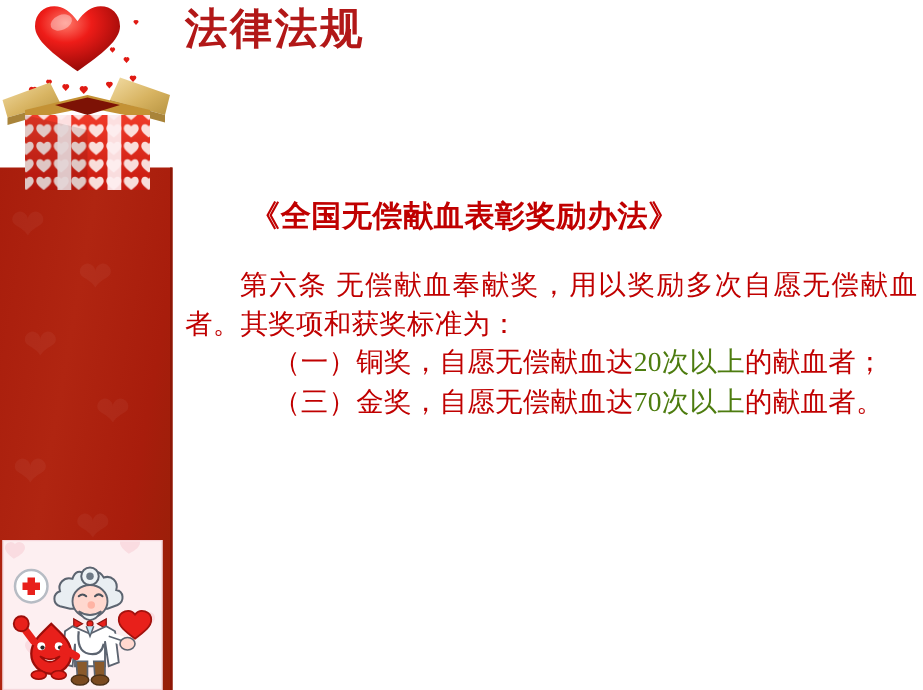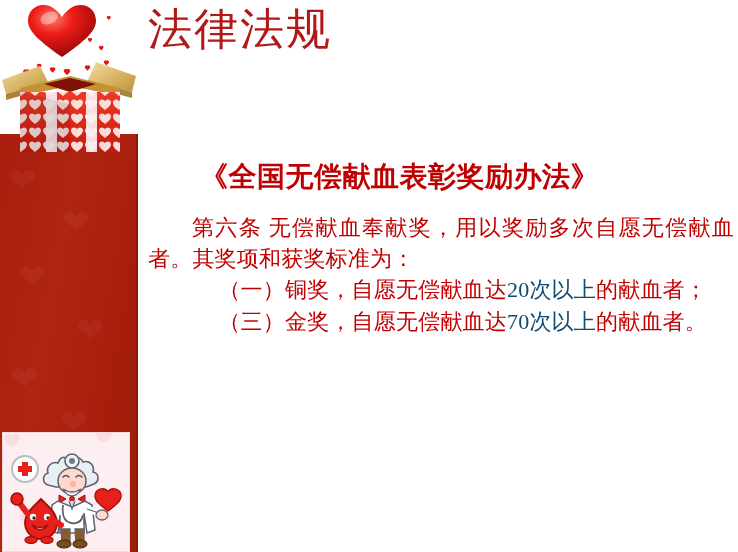--- a/index.html
+++ b/index.html
@@ -40,46 +40,46 @@
   .cartoon{
     position:absolute; left:2px; top:432px; width:128px; height:120px;
     background:#fdeff1; overflow:hidden;
     border:1px solid #f6d7dc;
   }
   .cartoon svg{ display:block; }
 
   
   .main-title{
     position:absolute; left:148px; top:4px;
-    font-size:44px; font-weight:normal; color:#b21818;
+    font-size:34px; font-weight:bold; color:#b21818;
     letter-spacing:2px; line-height:1.18;
     font-family:"Liberation Serif","DejaVu Serif",serif;
     white-space:nowrap;
   }
   .subtitle{
     position:absolute; left:296px; top:74px;
     font-size:25px; font-weight:bold; color:#2a96e4;
     letter-spacing:1px; line-height:1.2;
     white-space:nowrap;
   }
   .doc-title{
     position:absolute; left:200px; top:160px;
-    font-size:28px; font-weight:bold; color:#c00000;
+    font-size:24px; font-weight:bold; color:#c00000;
     letter-spacing:0.5px; line-height:1.2;
     white-space:nowrap;
   }
   .body-block{
     position:absolute; left:148px; top:212px; width:586px;
     font-size:22px; font-weight:normal; color:#c00000;
     line-height:1.42; letter-spacing:0.2px;
     text-align:justify;
   }
   .para{ margin:0 0 0 0; text-indent:2em; }
   .para.item{ text-indent:3.2em; }
-  .blue{ color:#0c4a6e; }
+  .blue{ color:#4d7c0f; }
 </style>
 </head>
 <body>
 
 <div class="slide">
 
   <div class="left-panel">
     <span class="wm" style="left:8px;  top:30px;">❤</span>
     <span class="wm" style="left:62px; top:72px;">❤</span>
     <span class="wm" style="left:18px; top:126px;">❤</span>

